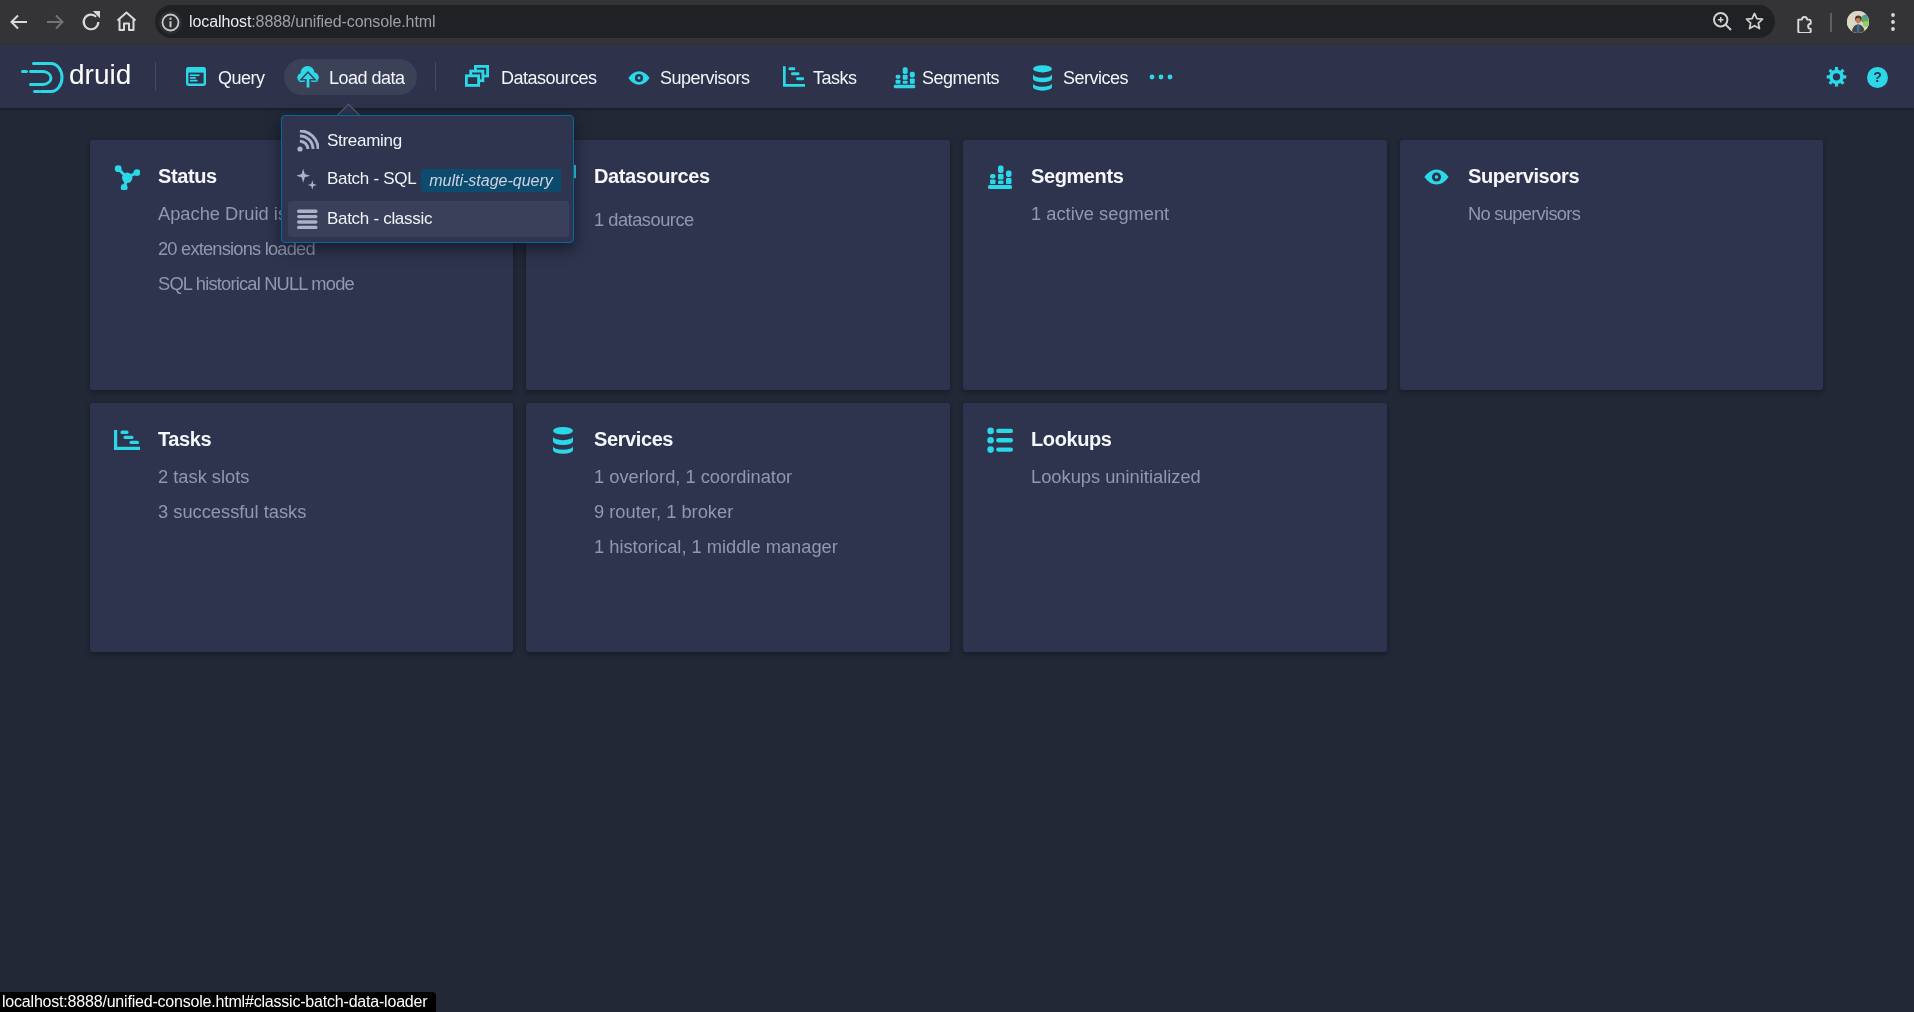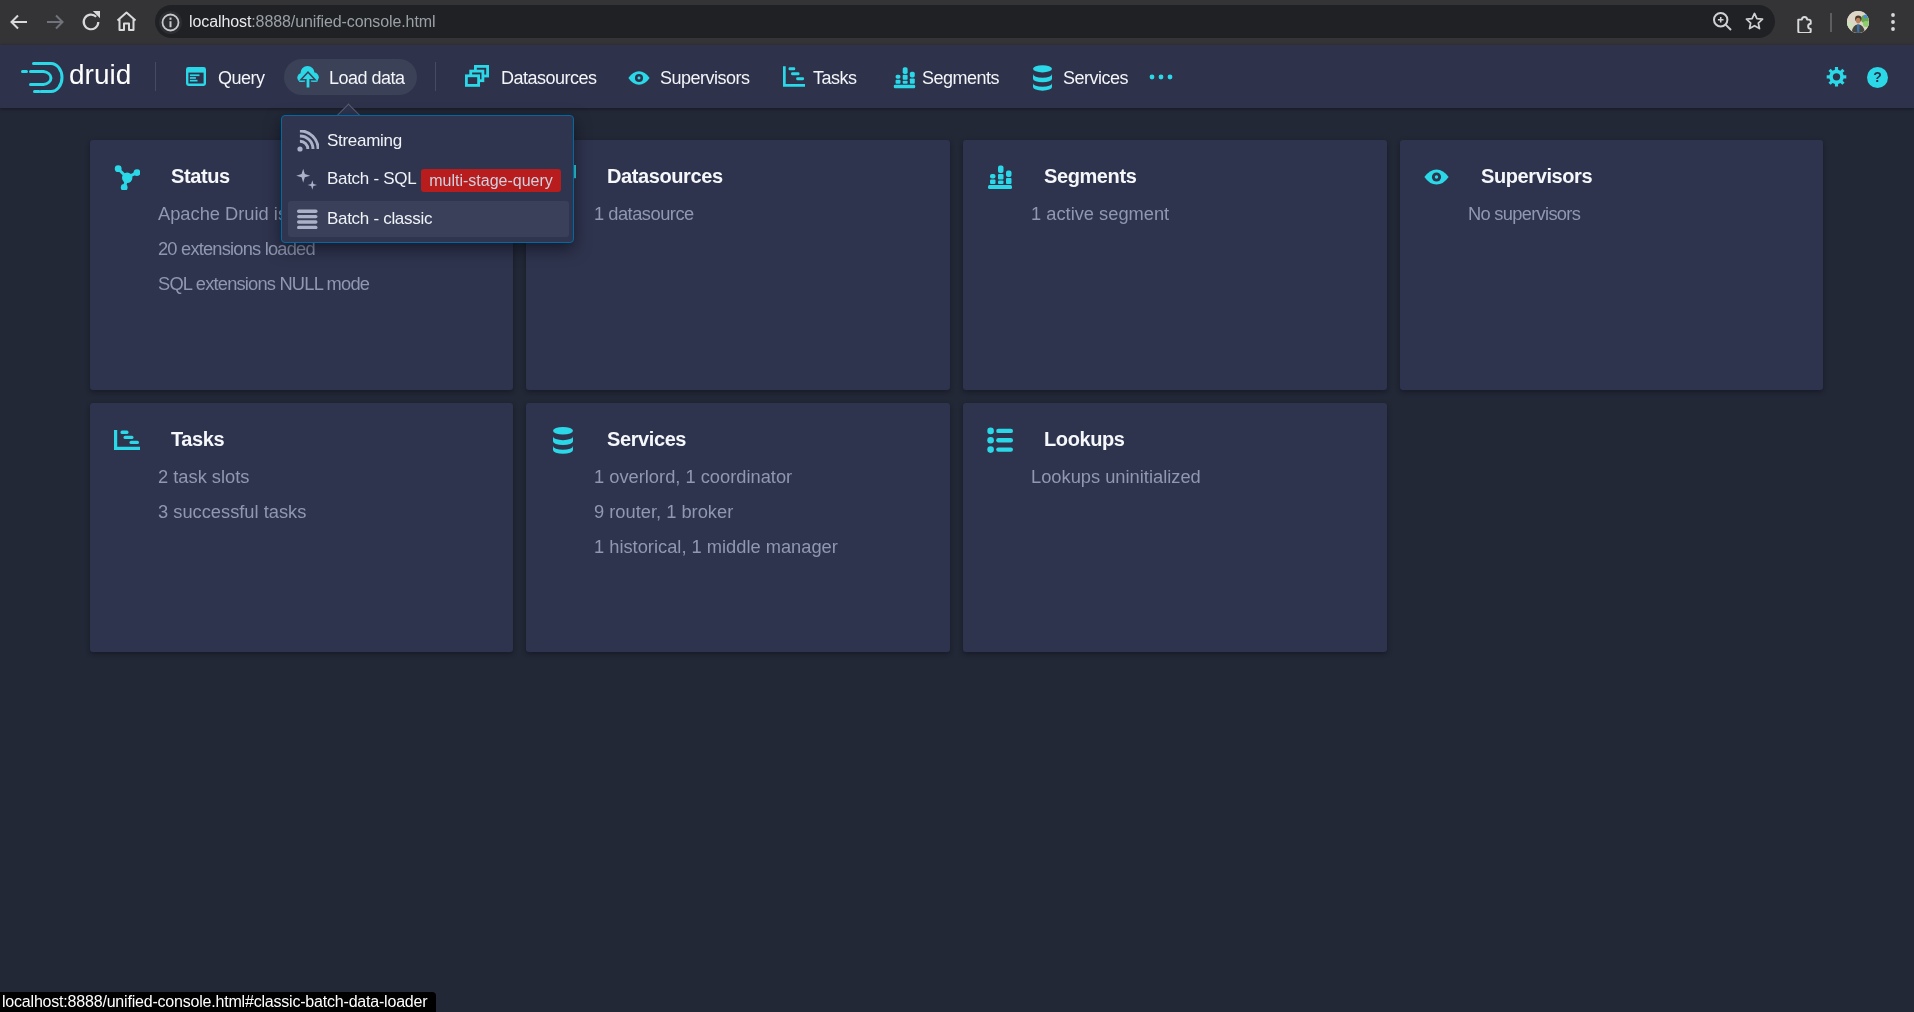--- a/index.html
+++ b/index.html
@@ -24,33 +24,33 @@
   #druidword { position:absolute; left:69px; top:14px; font-size:28px; color:#fdfdfe; letter-spacing:0px; }
 
   
   .card { position:absolute; width:423px; background:#2f344e; border-radius:3px; box-shadow:0 2px 5px rgba(10,12,20,0.45); }
   .r1 { top:140px; height:250px; }
   .r2 { top:403px; height:249px; }
   .c1 { left:90px; }
   .c2 { left:526px; width:424px; }
   .c3 { left:963px; width:424px; }
   .c4 { left:1400px; }
-  .card h2 { position:absolute; left:68px; top:23px; height:26px; line-height:26px; font-size:20px; letter-spacing:-0.4px; font-weight:bold; color:#f5f7fa; white-space:nowrap;margin-left:13px; }
+  .card h2 { position:absolute; left:68px; top:23px; height:26px; line-height:26px; font-size:20px; letter-spacing:-0.4px; font-weight:bold; color:#f5f7fa; white-space:nowrap; }
   .cicon { position:absolute; left:24px; top:24px; width:26px; height:26px; }
   .cbody { position:absolute; left:68px; top:56px; }
   .cbody div { height:35px; line-height:35px; font-size:18.3px; color:#8f98b0; white-space:nowrap; }
 
   
   #menu { position:absolute; left:281px; top:115px; width:293px; height:128px; background:#2f344f; border:1px solid #0369a1; border-radius:4px; box-shadow:0 6px 16px rgba(5,8,16,0.55); }
   #menuarrow { position:absolute; left:340px; top:107px; width:17px; height:17px; background:#2f344f; transform:rotate(45deg); border-left:1px solid #5a5f70; border-top:1px solid #5a5f70; }
   .mitem { position:absolute; left:6px; width:281px; height:38px; }
   .mitem .mtext { position:absolute; left:39px; top:50%; transform:translateY(-50%); font-size:17px; letter-spacing:-0.3px; color:#f0f3f8; white-space:nowrap; }
   .micon { position:absolute; left:13px; }
   #mhover { background:#3a4059; border-radius:3px; }
-  #tag { position:absolute; left:133px; top:9px; width:140px; height:23px; background:#b91c1c; border-radius:3px; color:#ccd2e0; font-size:16px; line-height:23px; text-align:center; white-space:nowrap; }
+  #tag { position:absolute; left:133px; top:9px; width:140px; height:23px; background:#0c4a6e; border-radius:3px; color:#ccd2e0; font-size:16px; line-height:23px; text-align:center; white-space:nowrap;font-style:italic; }
 
   
   #statusbub { position:absolute; left:0px; top:992px; width:436px; height:20px; background:#000; border-top-right-radius:4px; color:#fff; font-size:16px; line-height:20px; padding-left:2px; letter-spacing:-0.2px; white-space:nowrap; }
 </style>
 </head>
 <body>
 
 <div id="toolbar">
   <div id="urlpill"></div>
   <div id="infocircle"></div>
@@ -217,34 +217,34 @@
     </g>
     <circle cx="13.2" cy="13.7" r="5.2" fill="#2bd8e8"></circle>
     <circle cx="4.2" cy="4.7" r="3.4" fill="#2bd8e8"></circle>
     <circle cx="23" cy="8.6" r="3.4" fill="#2bd8e8"></circle>
     <circle cx="10.2" cy="23.4" r="3.4" fill="#2bd8e8"></circle>
   </svg>
   <h2>Status</h2>
   <div class="cbody">
     <div>Apache Druid is running</div>
     <div style="letter-spacing:-0.8px;">20 extensions loaded</div>
-    <div style="letter-spacing:-0.8px;">SQL extensions NULL mode</div>
+    <div style="letter-spacing:-0.8px;">SQL historical NULL mode</div>
   </div>
 </div>
 <div class="card r1 c2">
   <svg class="cicon" viewBox="0 0 26 24">
     <g stroke="#2bd8e8" stroke-width="3" fill="none">
       <rect x="11.6" y="1.5" width="13" height="10.2"></rect>
       <rect x="6.3" y="6.6" width="13" height="10.2" fill="#2f344e"></rect>
       <rect x="1.5" y="11.8" width="13" height="10.2" fill="#2f344e"></rect>
     </g>
   </svg>
   <h2>Datasources</h2>
   <div class="cbody">
-    <div style="letter-spacing:-0.5px;">1 datasource</div>
+    <div style="letter-spacing:-0.5px;margin-top:6px;">1 datasource</div>
   </div>
 </div>
 <div class="card r1 c3">
   <svg class="cicon" viewBox="0 0 28 28" style="width:28px;height:28px;left:23px;top:23px;">
     <rect x="2" y="22" width="24" height="4" rx="1.5" fill="#2bd8e8"></rect>
     <rect x="4" y="11" width="5.5" height="4.5" rx="2" fill="#2bd8e8"></rect>
     <rect x="4" y="16.5" width="5.5" height="4.5" rx="1" fill="#2bd8e8"></rect>
     <rect x="12" y="2.5" width="5.5" height="7.5" rx="2" fill="#2bd8e8"></rect>
     <rect x="12" y="11" width="5.5" height="5.5" rx="1" fill="#2bd8e8"></rect>
     <rect x="12" y="17.5" width="5.5" height="3.5" rx="1" fill="#2bd8e8"></rect>

